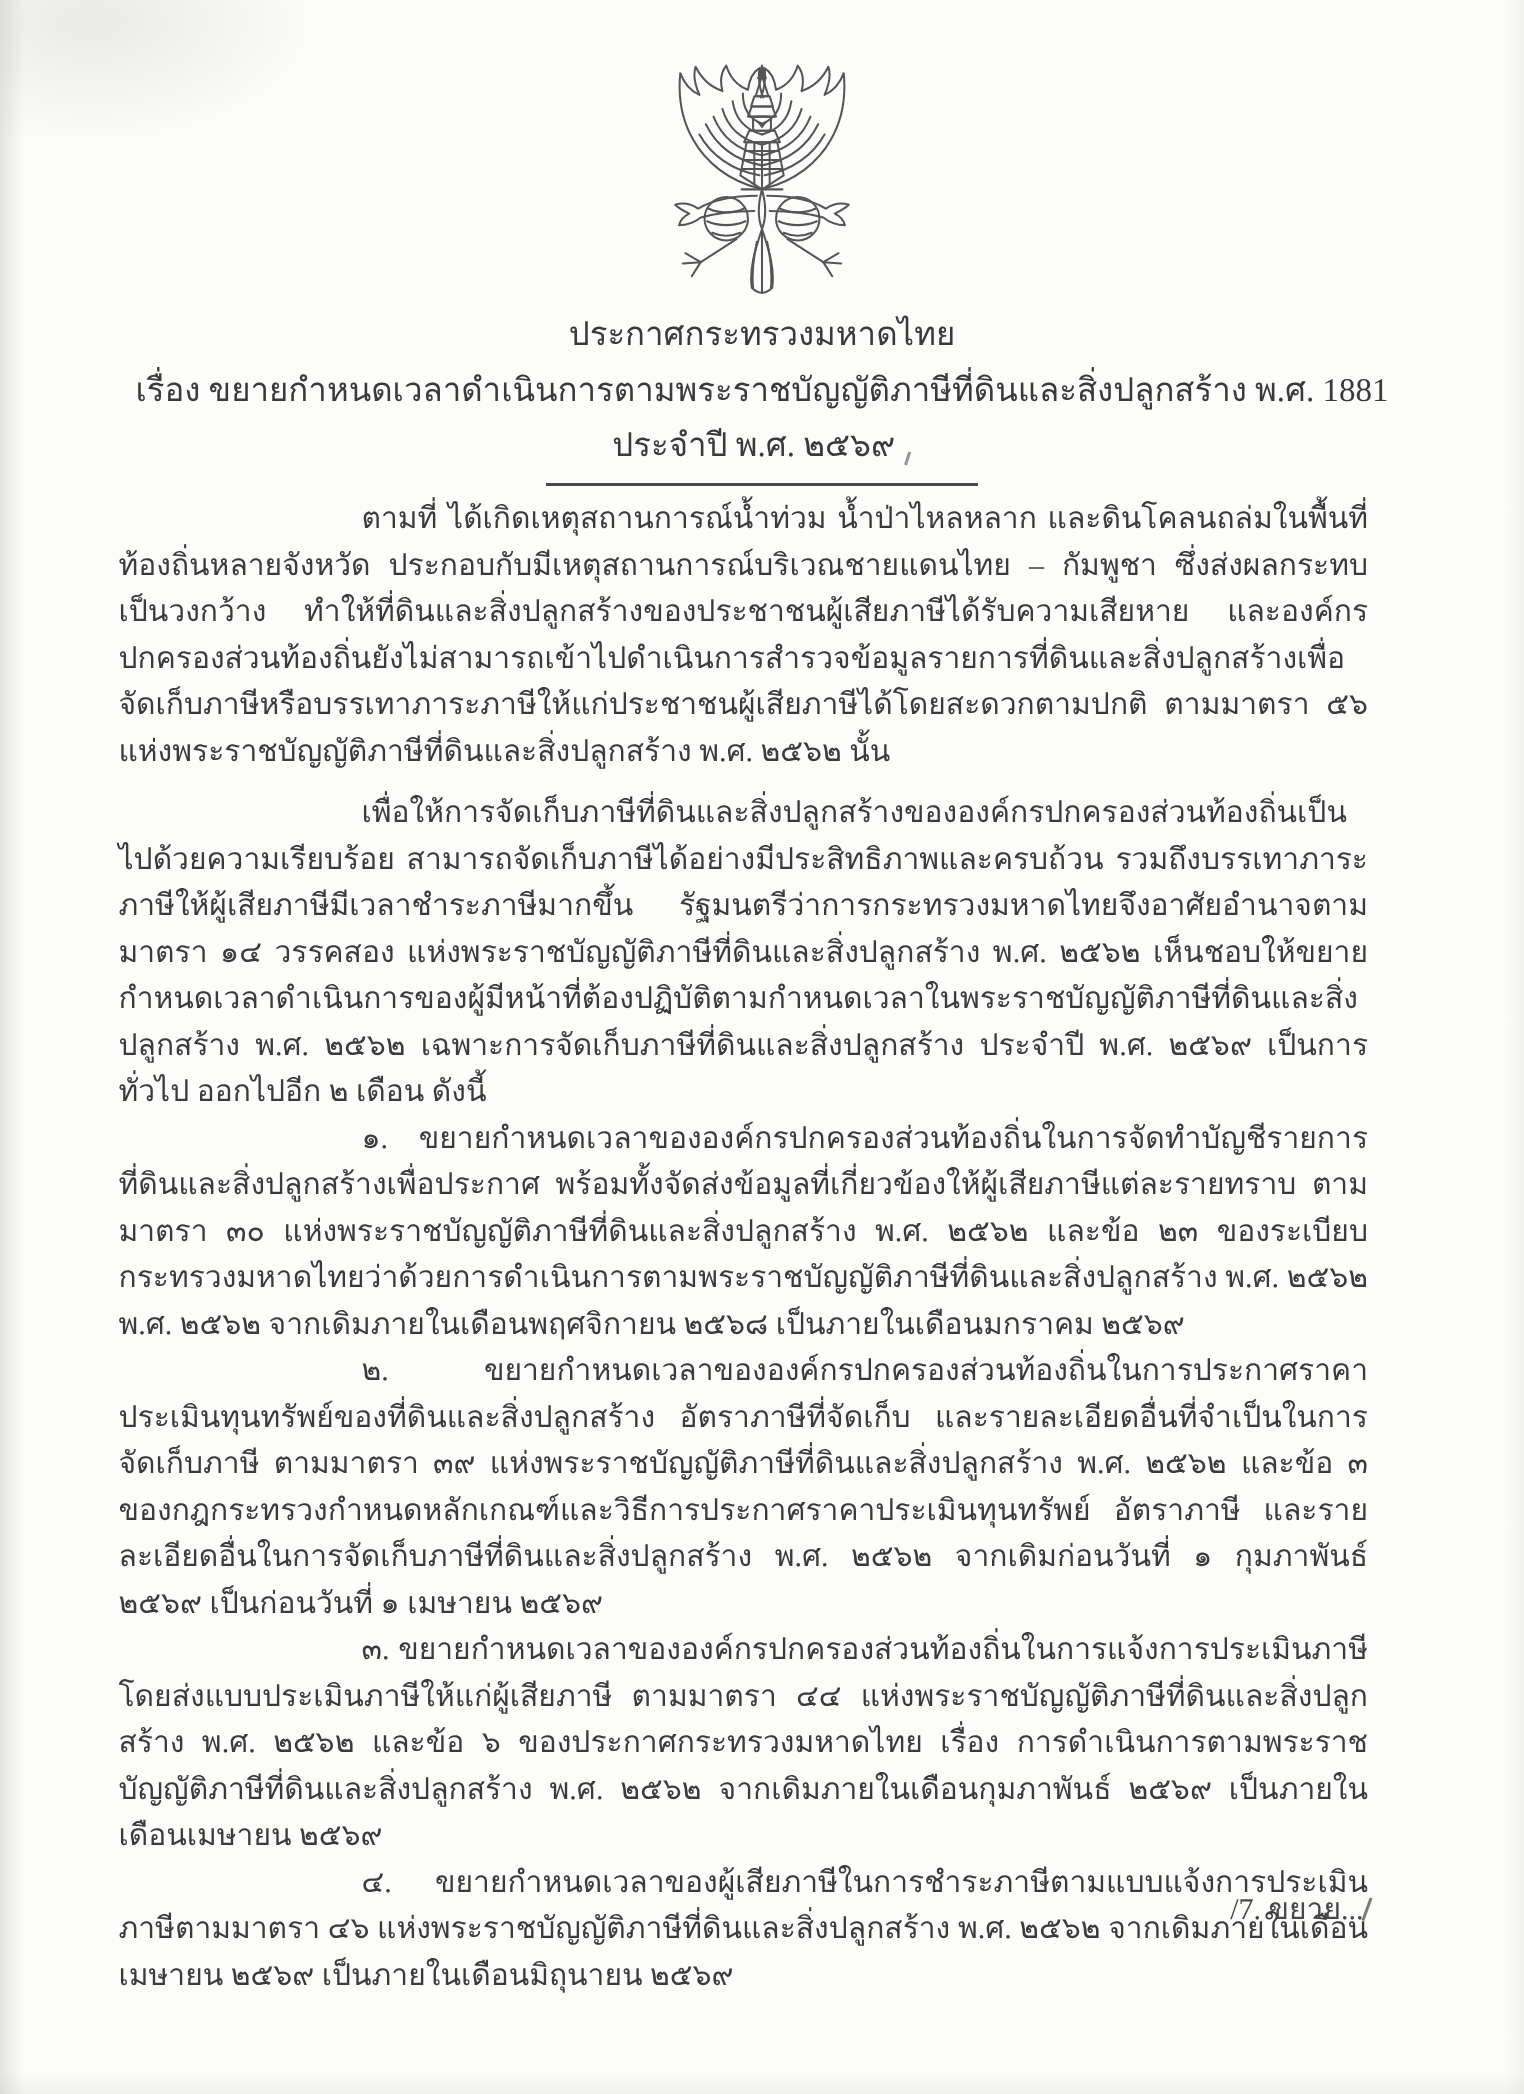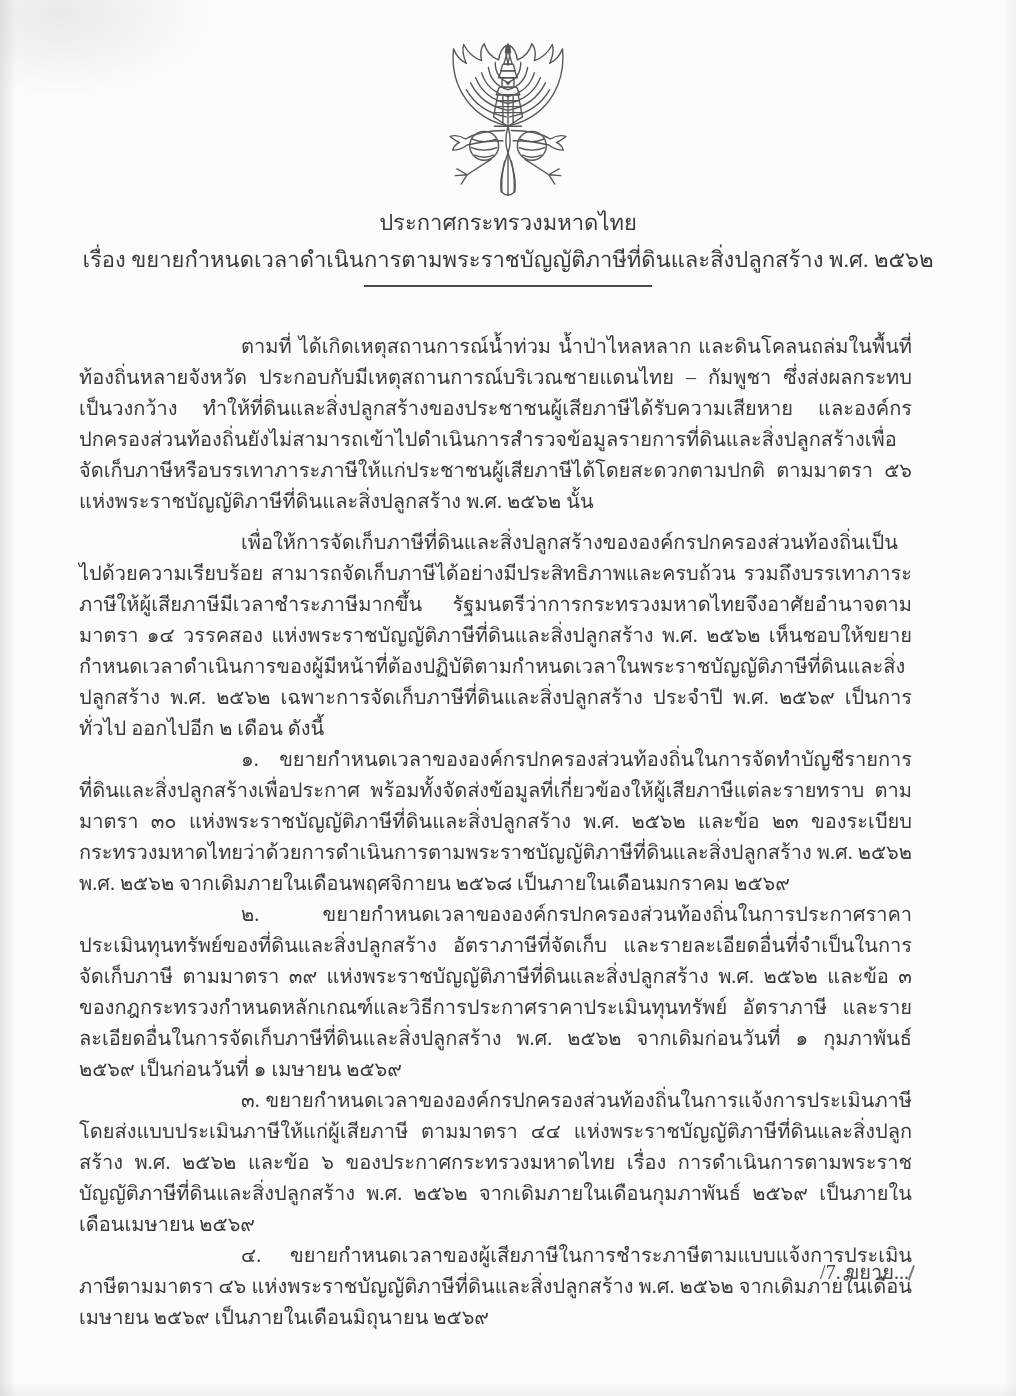--- a/index.html
+++ b/index.html
@@ -141,21 +141,22 @@
 
         <path d="M100,130 C94,148 90,162 92,176 Q100,184 108,176 C110,162 106,148 100,130 Z"></path>
         <path d="M100,132 V180 M96,140 C93,154 92,166 93,176 M104,140 C107,154 108,166 107,176"></path>
         <path d="M100,99 C97,110 96,120 100,130 C104,120 103,110 100,99 Z"></path>
       </g>
     </svg>
   </div>
 
   <div class="title-block">
     <div>ประกาศกระทรวงมหาดไทย</div>
-    <div>เรื่อง ขยายกำหนดเวลาดำเนินการตามพระราชบัญญัติภาษีที่ดินและสิ่งปลูกสร้าง พ.ศ. ๒๕๖๒</div>
+    <div>เรื่อง ขยายกำหนดเวลาดำเนินการตามพระราชบัญญัติภาษีที่ดินและสิ่งปลูกสร้าง พ.ศ. 1881</div>
+    <div><span>ประจำปี พ.ศ. ๒๕๖๙</span><span class="scan-comma"></span></div>
     <hr class="title-divider">
   </div>
 
   <div class="doc-body">
     <p>ตามที่ ได้เกิดเหตุสถานการณ์น้ำท่วม น้ำป่าไหลหลาก และดินโคลนถล่มในพื้นที่ท้องถิ่นหลายจังหวัด ประกอบกับมีเหตุสถานการณ์บริเวณชายแดนไทย – กัมพูชา ซึ่งส่งผลกระทบเป็นวงกว้าง ทำให้ที่ดินและสิ่งปลูกสร้างของประชาชนผู้เสียภาษีได้รับความเสียหาย และองค์กรปกครองส่วนท้องถิ่นยังไม่สามารถเข้าไปดำเนินการสำรวจข้อมูลรายการที่ดินและสิ่งปลูกสร้างเพื่อจัดเก็บภาษีหรือบรรเทาภาระภาษีให้แก่ประชาชนผู้เสียภาษีได้โดยสะดวกตามปกติ ตามมาตรา ๕๖ แห่งพระราชบัญญัติภาษีที่ดินและสิ่งปลูกสร้าง พ.ศ. ๒๕๖๒ นั้น</p>
     <p class="block-gap">เพื่อให้การจัดเก็บภาษีที่ดินและสิ่งปลูกสร้างขององค์กรปกครองส่วนท้องถิ่นเป็นไปด้วยความเรียบร้อย สามารถจัดเก็บภาษีได้อย่างมีประสิทธิภาพและครบถ้วน รวมถึงบรรเทาภาระภาษีให้ผู้เสียภาษีมีเวลาชำระภาษีมากขึ้น รัฐมนตรีว่าการกระทรวงมหาดไทยจึงอาศัยอำนาจตามมาตรา ๑๔ วรรคสอง แห่งพระราชบัญญัติภาษีที่ดินและสิ่งปลูกสร้าง พ.ศ. ๒๕๖๒ เห็นชอบให้ขยายกำหนดเวลาดำเนินการของผู้มีหน้าที่ต้องปฏิบัติตามกำหนดเวลาในพระราชบัญญัติภาษีที่ดินและสิ่งปลูกสร้าง พ.ศ. ๒๕๖๒ เฉพาะการจัดเก็บภาษีที่ดินและสิ่งปลูกสร้าง ประจำปี พ.ศ. ๒๕๖๙ เป็นการทั่วไป ออกไปอีก ๒ เดือน ดังนี้</p>
     <p>๑. ขยายกำหนดเวลาขององค์กรปกครองส่วนท้องถิ่นในการจัดทำบัญชีรายการที่ดินและสิ่งปลูกสร้างเพื่อประกาศ พร้อมทั้งจัดส่งข้อมูลที่เกี่ยวข้องให้ผู้เสียภาษีแต่ละรายทราบ ตามมาตรา ๓๐ แห่งพระราชบัญญัติภาษีที่ดินและสิ่งปลูกสร้าง พ.ศ. ๒๕๖๒ และข้อ ๒๓ ของระเบียบกระทรวงมหาดไทยว่าด้วยการดำเนินการตามพระราชบัญญัติภาษีที่ดินและสิ่งปลูกสร้าง พ.ศ. ๒๕๖๒ พ.ศ. ๒๕๖๒ จากเดิมภายในเดือนพฤศจิกายน ๒๕๖๘ เป็นภายในเดือนมกราคม ๒๕๖๙</p>
     <p>๒. ขยายกำหนดเวลาขององค์กรปกครองส่วนท้องถิ่นในการประกาศราคาประเมินทุนทรัพย์ของที่ดินและสิ่งปลูกสร้าง อัตราภาษีที่จัดเก็บ และรายละเอียดอื่นที่จำเป็นในการจัดเก็บภาษี ตามมาตรา ๓๙ แห่งพระราชบัญญัติภาษีที่ดินและสิ่งปลูกสร้าง พ.ศ. ๒๕๖๒ และข้อ ๓ ของกฎกระทรวงกำหนดหลักเกณฑ์และวิธีการประกาศราคาประเมินทุนทรัพย์ อัตราภาษี และรายละเอียดอื่นในการจัดเก็บภาษีที่ดินและสิ่งปลูกสร้าง พ.ศ. ๒๕๖๒ จากเดิมก่อนวันที่ ๑ กุมภาพันธ์ ๒๕๖๙ เป็นก่อนวันที่ ๑ เมษายน ๒๕๖๙</p>
     <p>๓. ขยายกำหนดเวลาขององค์กรปกครองส่วนท้องถิ่นในการแจ้งการประเมินภาษี โดยส่งแบบประเมินภาษีให้แก่ผู้เสียภาษี ตามมาตรา ๔๔ แห่งพระราชบัญญัติภาษีที่ดินและสิ่งปลูกสร้าง พ.ศ. ๒๕๖๒ และข้อ ๖ ของประกาศกระทรวงมหาดไทย เรื่อง การดำเนินการตามพระราชบัญญัติภาษีที่ดินและสิ่งปลูกสร้าง พ.ศ. ๒๕๖๒ จากเดิมภายในเดือนกุมภาพันธ์ ๒๕๖๙ เป็นภายในเดือนเมษายน ๒๕๖๙</p>
     <p>๔. ขยายกำหนดเวลาของผู้เสียภาษีในการชำระภาษีตามแบบแจ้งการประเมินภาษีตามมาตรา ๔๖ แห่งพระราชบัญญัติภาษีที่ดินและสิ่งปลูกสร้าง พ.ศ. ๒๕๖๒ จากเดิมภายในเดือนเมษายน ๒๕๖๙ เป็นภายในเดือนมิถุนายน ๒๕๖๙</p>

